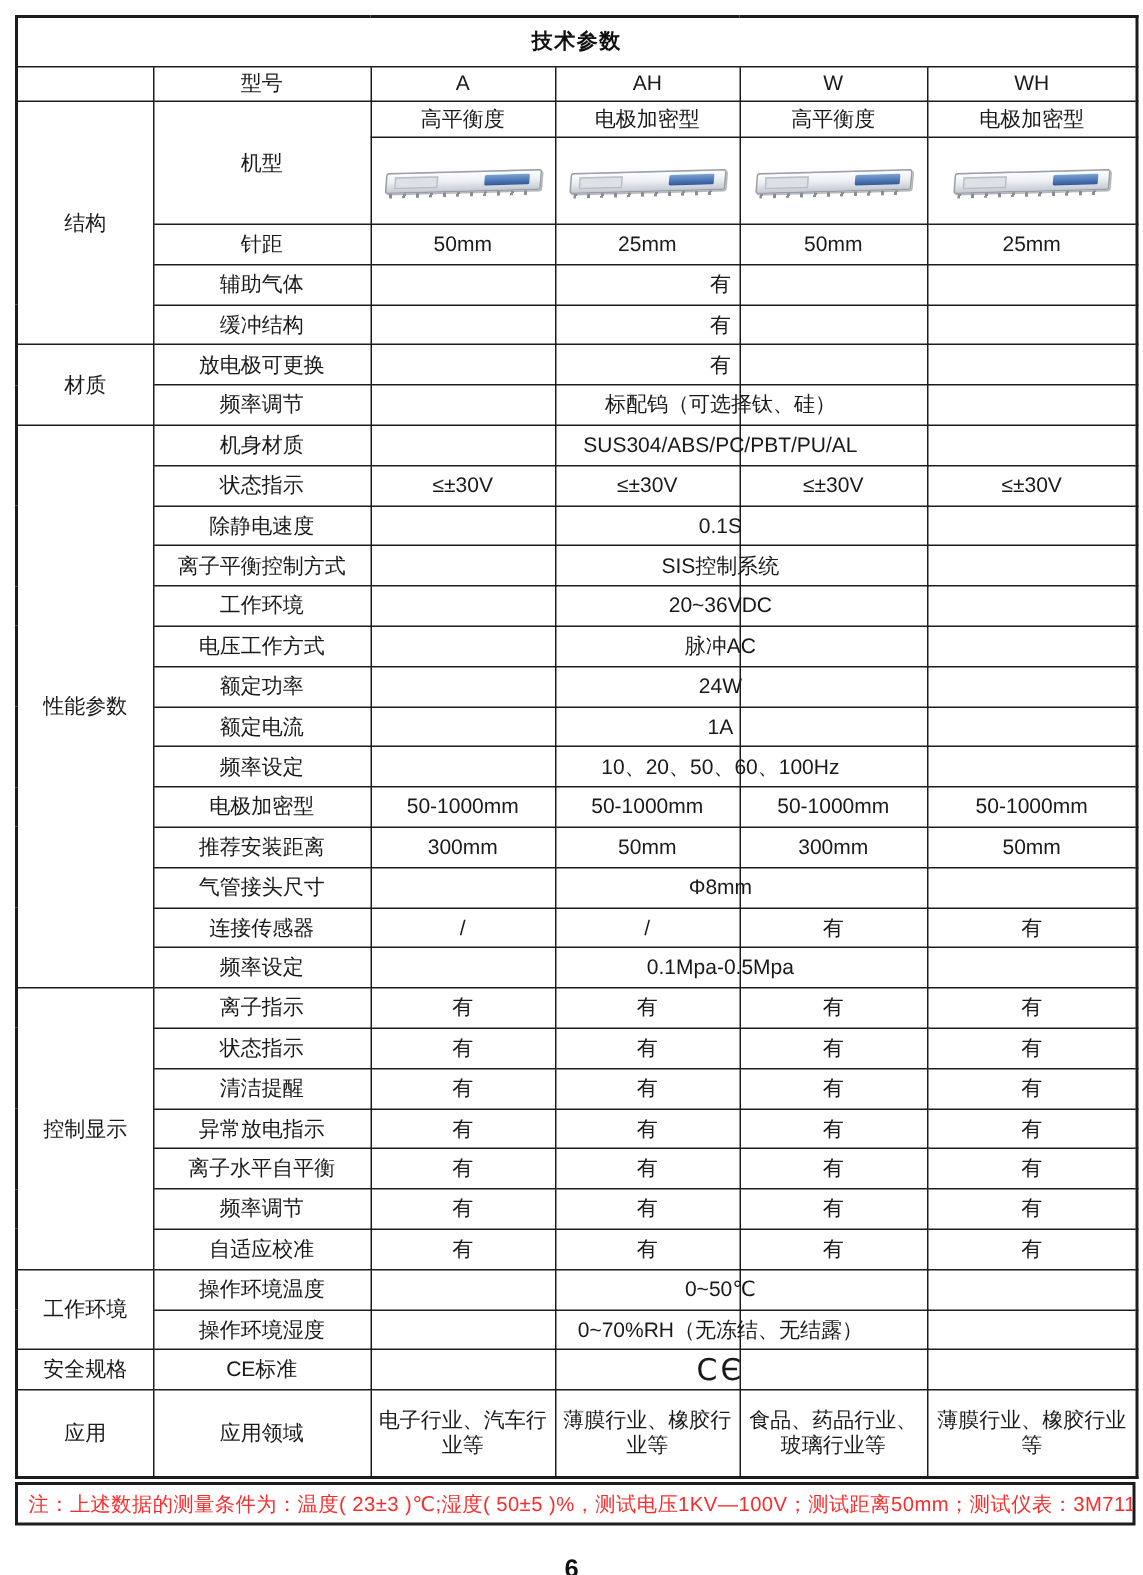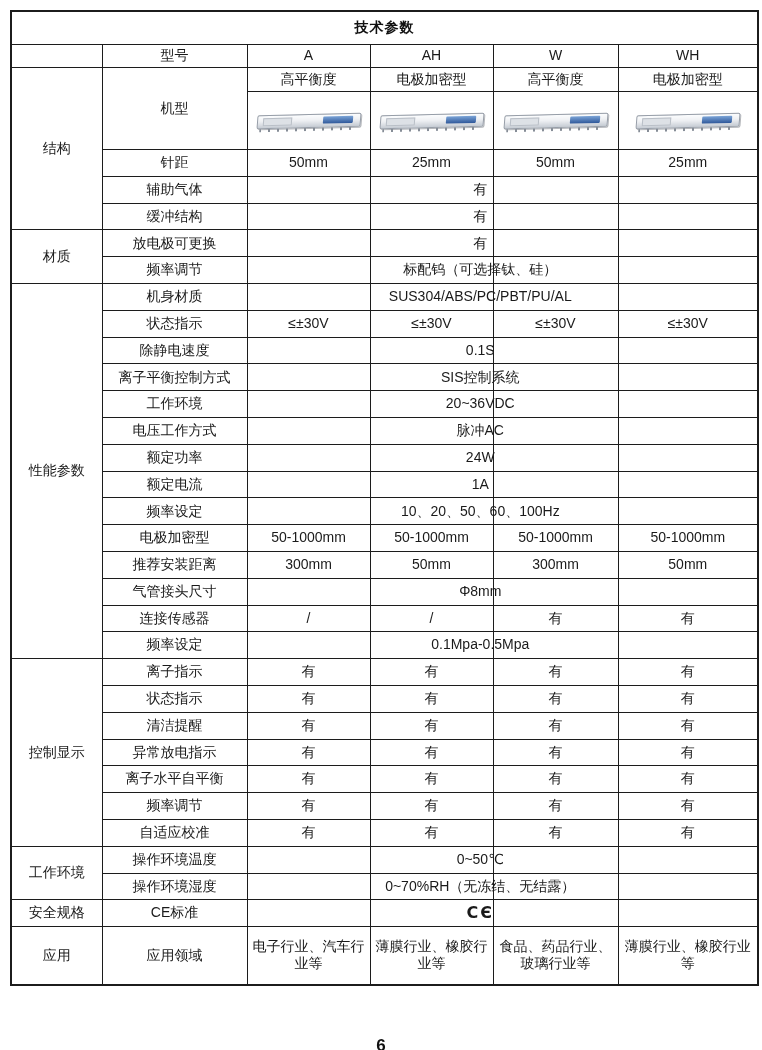--- a/index.html
+++ b/index.html
@@ -27,21 +27,21 @@
   tr.rh{height:26.8px;}
   tr.tall{height:58px;}
   td.lbl{padding:0 2px;}
   td.val{padding:0 4px;}
   td.gc{padding:0 2px;}
   
   td.sp{position:relative;}
   td.sp .sp-t{position:relative;display:block;left:-22px;z-index:1;white-space:nowrap;}
   td.sp i.vl{position:absolute;top:-1px;bottom:-1px;width:1px;background:#1c1c1c;z-index:3;}
   td.sp i.v1{left:122px;} td.sp i.v2{left:245px;} td.sp i.v3{left:370px;}
-  td.sp .ce{font-family:"DejaVu Sans",sans-serif;font-size:16px;letter-spacing:2px;font-weight:bold;}
+  td.sp .ce{font-family:"DejaVu Sans",sans-serif;font-size:20px;letter-spacing:2px;}
   
   .devwrap{display:flex;align-items:center;justify-content:center;height:100%;}
   .dev{
     position:relative;width:102px;height:12px;border-radius:2px;
     border:1px solid #979ea8;transform:rotate(-1.5deg) skewX(-6deg);
     background:linear-gradient(180deg,#fcfdfe 0%,#eef0f3 45%,#c6ccd4 100%);
     box-shadow:1px 1px 0 rgba(90,96,105,.45);
   }
   .dev::before{ 
     content:"";position:absolute;right:7px;top:2px;width:30px;height:7px;border-radius:1px;
@@ -375,16 +375,17 @@
           <td class="gc" rowspan="1">应用</td>
           <td class="lbl">应用领域</td>
           <td class="val">电子行业、汽车行业等</td>
           <td class="val">薄膜行业、橡胶行业等</td>
           <td class="val">食品、药品行业、玻璃行业等</td>
           <td class="val">薄膜行业、橡胶行业等</td>
         </tr>
       </tbody>
   </table>
 
+  <div class="note">注：上述数据的测量条件为：温度( 23±3 )℃;湿度( 50±5 )%，测试电压1KV—100V；测试距离50mm；测试仪表：3M711</div>
 
   <div class="pageno">6</div>
 
 </div>
 
 </body></html>

